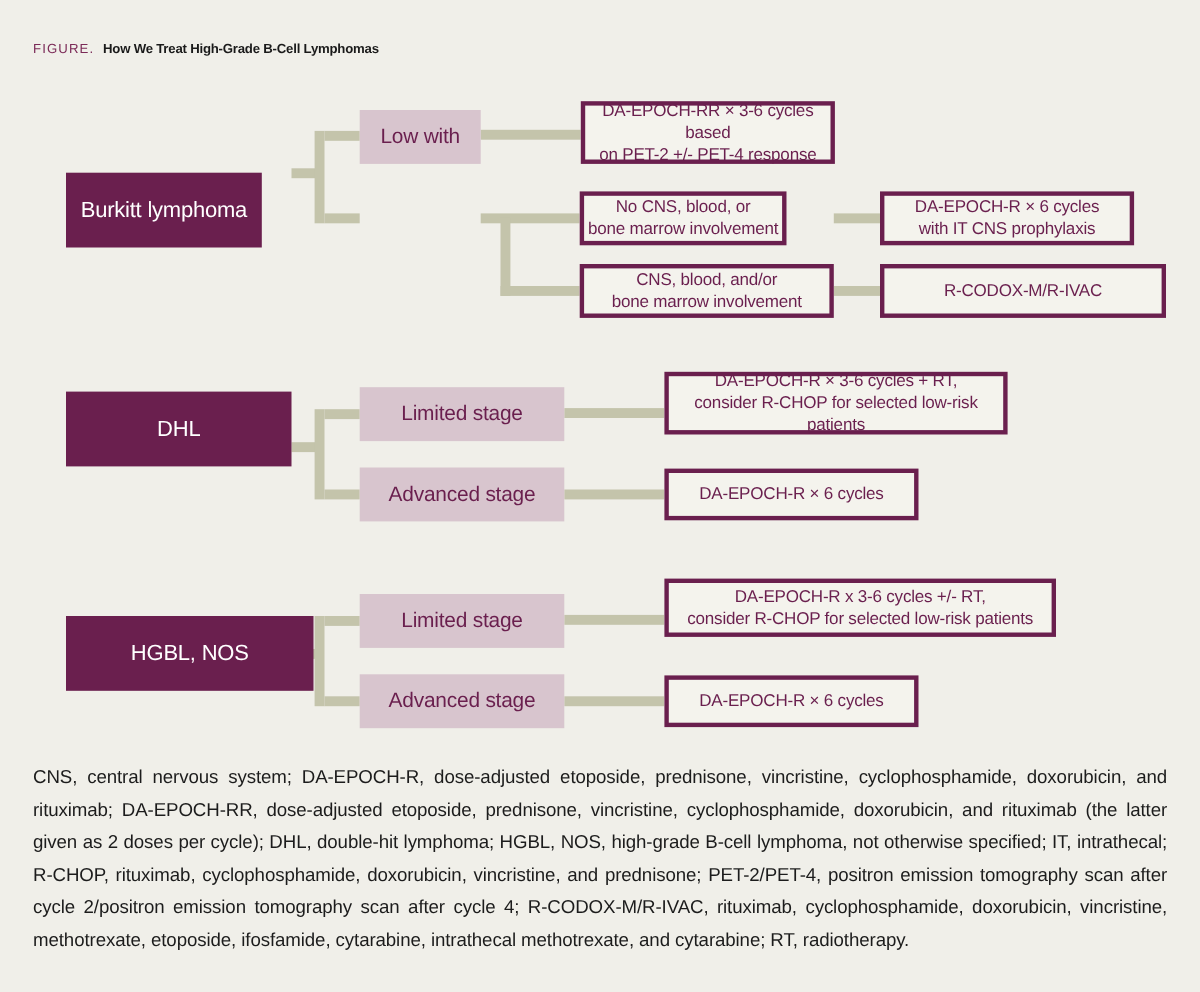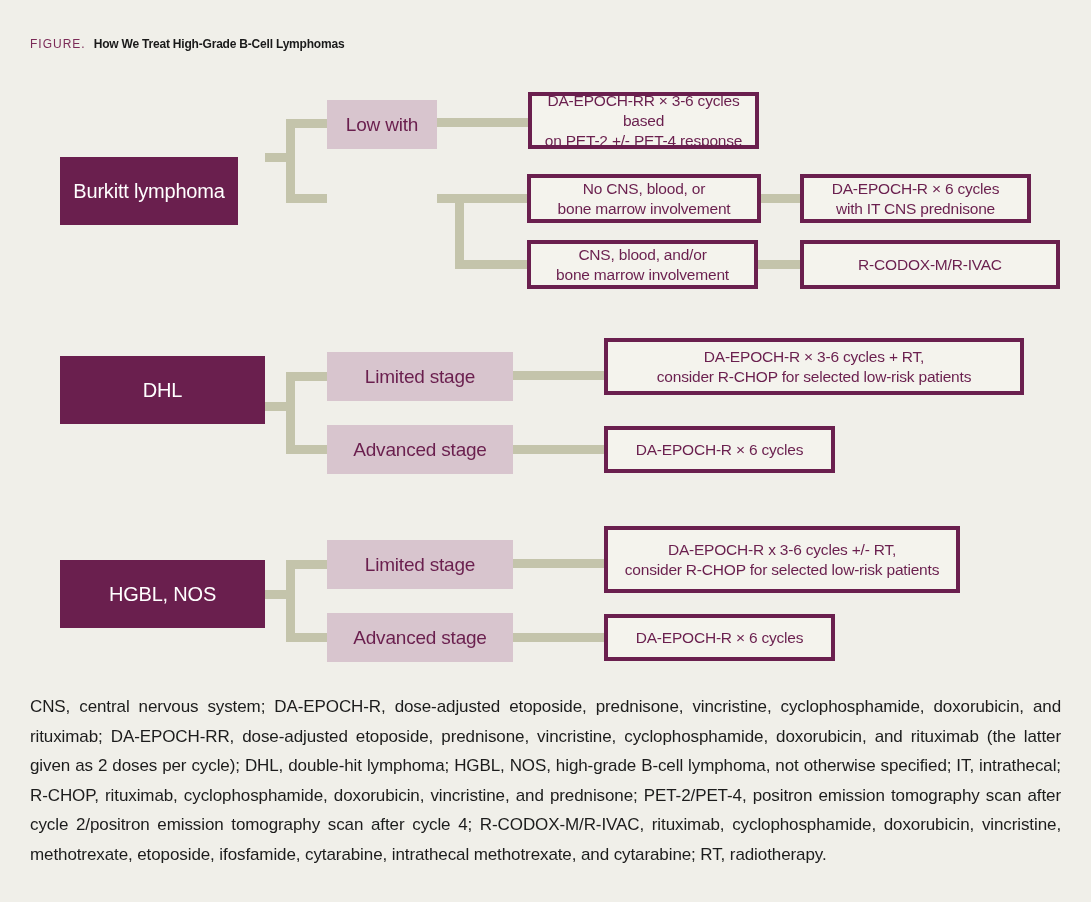--- a/index.html
+++ b/index.html
@@ -66,27 +66,27 @@
   <div class="node root" style="left:60px;top:122px;width:178px;height:68px;margin-top:35px;">
     <div>Burkitt lymphoma</div>
   </div>
   <div class="node branch" style="left:327px;top:100px;width:110px;height:49px;">
     <div>Low with</div>
   </div>
   <div class="node outcome" style="left:528px;top:92px;width:231px;height:57px;">
     <div>DA-EPOCH-RR × 3-6 cycles based</div>
     <div>on PET-2 +/- PET-4 response</div>
   </div>
-  <div class="node outcome" style="left:527px;top:174px;width:234px;height:49px;">
+  <div class="node outcome" style="left:527px;top:174px;width:188px;height:49px;">
     <div>No CNS, blood, or</div>
     <div>bone marrow involvement</div>
   </div>
   <div class="node outcome" style="left:800px;top:174px;width:231px;height:49px;">
     <div>DA-EPOCH-R × 6 cycles</div>
-    <div>with IT CNS prednisone</div>
+    <div>with IT CNS prophylaxis</div>
   </div>
   <div class="node outcome" style="left:527px;top:240px;width:231px;height:49px;">
     <div>CNS, blood, and/or</div>
     <div>bone marrow involvement</div>
   </div>
   <div class="node outcome" style="left:800px;top:240px;width:260px;height:49px;">
     <div>R-CODOX-M/R-IVAC</div>
   </div>
 
   <div class="conn" style="left:265px;top:402px;width:23px;height:9px;"></div>
@@ -98,45 +98,45 @@
 
   <div class="node root" style="left:60px;top:356px;width:205px;height:68px;">
     <div>DHL</div>
   </div>
   <div class="node branch" style="left:327px;top:352px;width:186px;height:49px;">
     <div>Limited stage</div>
   </div>
   <div class="node branch" style="left:327px;top:425px;width:186px;height:49px;">
     <div>Advanced stage</div>
   </div>
-  <div class="node outcome" style="left:604px;top:338px;width:420px;height:57px;">
+  <div class="node outcome" style="left:604px;top:338px;width:312px;height:57px;">
     <div>DA-EPOCH-R × 3-6 cycles + RT,</div>
     <div>consider R-CHOP for selected low-risk patients</div>
   </div>
   <div class="node outcome" style="left:604px;top:426px;width:231px;height:47px;">
     <div>DA-EPOCH-R × 6 cycles</div>
   </div>
 
   <div class="conn" style="left:265px;top:590px;width:23px;height:9px;"></div>
   <div class="conn" style="left:286px;top:560px;width:9px;height:82px;"></div>
   <div class="conn" style="left:295px;top:560px;width:32px;height:9px;"></div>
   <div class="conn" style="left:295px;top:633px;width:32px;height:9px;"></div>
   <div class="conn" style="left:513px;top:559px;width:91px;height:9px;"></div>
   <div class="conn" style="left:513px;top:633px;width:91px;height:9px;"></div>
 
-  <div class="node root" style="left:60px;top:560px;width:205px;height:68px;justify-content:center;">
+  <div class="node root" style="left:60px;top:560px;width:225px;height:68px;justify-content:center;">
     <div>HGBL, NOS</div>
   </div>
   <div class="node branch" style="left:327px;top:540px;width:186px;height:49px;">
     <div>Limited stage</div>
   </div>
   <div class="node branch" style="left:327px;top:613px;width:186px;height:49px;">
     <div>Advanced stage</div>
   </div>
-  <div class="node outcome" style="left:604px;top:526px;width:356px;height:67px;">
+  <div class="node outcome" style="left:604px;top:526px;width:356px;height:53px;">
     <div>DA-EPOCH-R x 3-6 cycles +/- RT,</div>
     <div>consider R-CHOP for selected low-risk patients</div>
   </div>
   <div class="node outcome" style="left:604px;top:614px;width:231px;height:47px;">
     <div>DA-EPOCH-R × 6 cycles</div>
   </div>
 
   <div class="footnote">CNS, central nervous system; DA-EPOCH-R, dose-adjusted etoposide, prednisone, vincristine, cyclophosphamide, doxorubicin, and rituximab; DA-EPOCH-RR, dose-adjusted etoposide, prednisone, vincristine, cyclophosphamide, doxorubicin, and rituximab (the latter given as 2 doses per cycle); DHL, double-hit lymphoma; HGBL, NOS, high-grade B-cell lymphoma, not otherwise specified; IT, intrathecal; R-CHOP, rituximab, cyclophosphamide, doxorubicin, vincristine, and prednisone; PET-2/PET-4, positron emission tomography scan after cycle 2/positron emission tomography scan after cycle 4; R-CODOX-M/R-IVAC, rituximab, cyclophosphamide, doxorubicin, vincristine, methotrexate, etoposide, ifosfamide, cytarabine, intrathecal methotrexate, and cytarabine; RT, radiotherapy.</div>
 
 </div>

